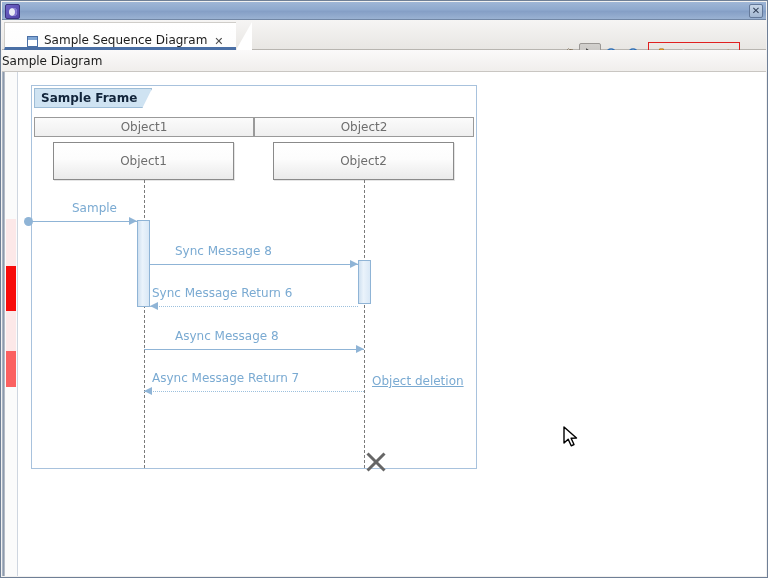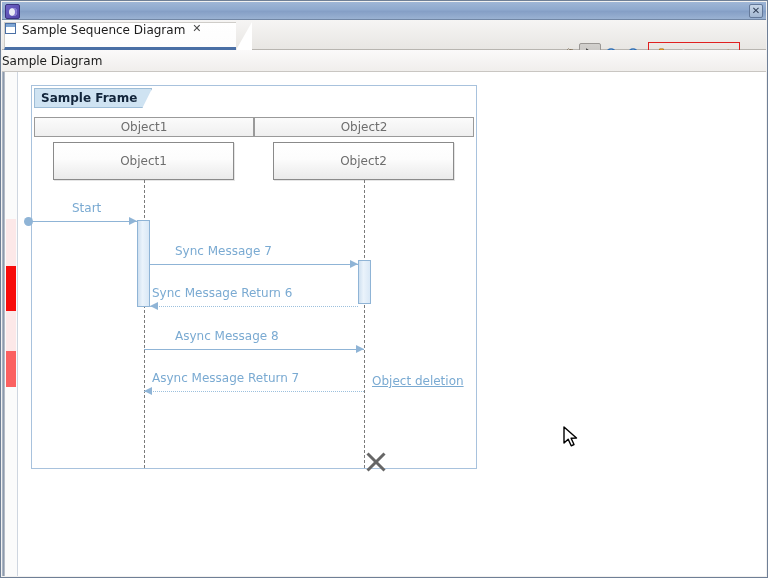--- a/index.html
+++ b/index.html
@@ -66,22 +66,22 @@
     box-sizing: border-box;
   }
   #tab-active {
     position: absolute; left: 2px; top: 2px;
     height: 28px; width: 232px;
     background: linear-gradient(to bottom, #ffffff, #fdfdfd);
     border-top: 1px solid #cfcdc9;
     border-left: 1px solid #cfcdc9;
     border-bottom: 3px solid #4a6fa5;
     box-sizing: border-box;
-    display: flex; align-items: flex-start;
-    padding-left: 0;
+    display: flex; align-items: flex-end;
+    padding-left: 22px;
   }
   #tab-active::after {
     content: "";
     position: absolute; right: -16px; top: -1px;
     width: 0; height: 0;
     border-style: solid;
     border-width: 0 0 28px 16px;
     border-color: transparent transparent #ffffff transparent;
   }
   .tab-doc-icon {
@@ -388,24 +388,24 @@
           <div class="lifeline-box" style="left: 21px; top: 56px; width: 181px;">Object1</div>
           <div class="lifeline-dash" style="left: 112px; top: 94px; height: 288px;"></div>
           <div class="lifeline-head" style="left: 222px; top: 31px; width: 220px;">Object2</div>
           <div class="lifeline-box" style="left: 241px; top: 56px; width: 181px;">Object2</div>
           <div class="lifeline-dash" style="left: 332px; top: 94px; height: 288px;"></div>
           <div class="activation" style="left: 105px; top: 134px; height: 87px;"></div>
           <div class="activation" style="left: 326px; top: 174px; height: 44px;"></div>
           <div class="msg-line" style="left: -4px; top: 135px; width: 109px;"></div>
           <div class="arrow-r" style="left: 97px; top: 131px;"></div>
           <div class="start-dot" style="left: -8px; top: 131px;"></div>
-          <div class="msg-label" style="left: 40px; top: 115px;">Start</div>
+          <div class="msg-label" style="left: 40px; top: 115px;">Sample</div>
           <div class="msg-line" style="left: 118px; top: 178px; width: 208px;"></div>
           <div class="arrow-r" style="left: 318px; top: 174px;"></div>
-          <div class="msg-label" style="left: 143px; top: 158px;">Sync Message 7</div>
+          <div class="msg-label" style="left: 143px; top: 158px;">Sync Message 8</div>
           <div class="msg-line dotted" style="left: 118px; top: 220px; width: 208px;"></div>
           <div class="arrow-l" style="left: 118px; top: 216px;"></div>
           <div class="msg-label" style="left: 120px; top: 200px;">Sync Message Return 6</div>
           <div class="msg-line" style="left: 112px; top: 263px; width: 220px;"></div>
           <div class="arrow-r" style="left: 324px; top: 259px;"></div>
           <div class="msg-label" style="left: 143px; top: 243px;">Async Message 8</div>
           <div class="msg-line dotted" style="left: 112px; top: 305px; width: 220px;"></div>
           <div class="arrow-l" style="left: 112px; top: 301px;"></div>
           <div class="msg-label" style="left: 120px; top: 285px;">Async Message Return 7</div>
           <div class="msg-label" style="left: 340px; top: 288px; text-decoration: underline;">Object deletion</div>

